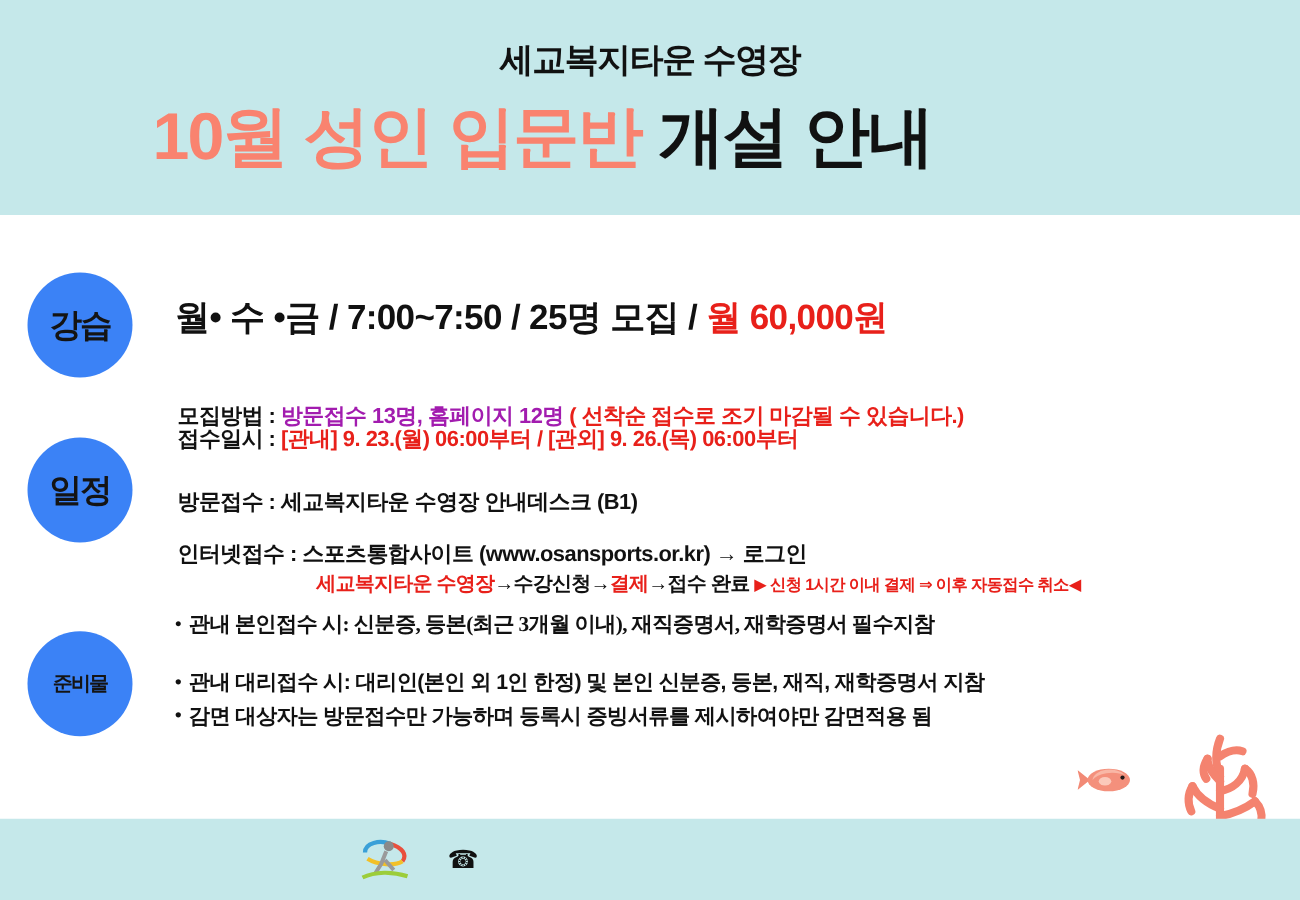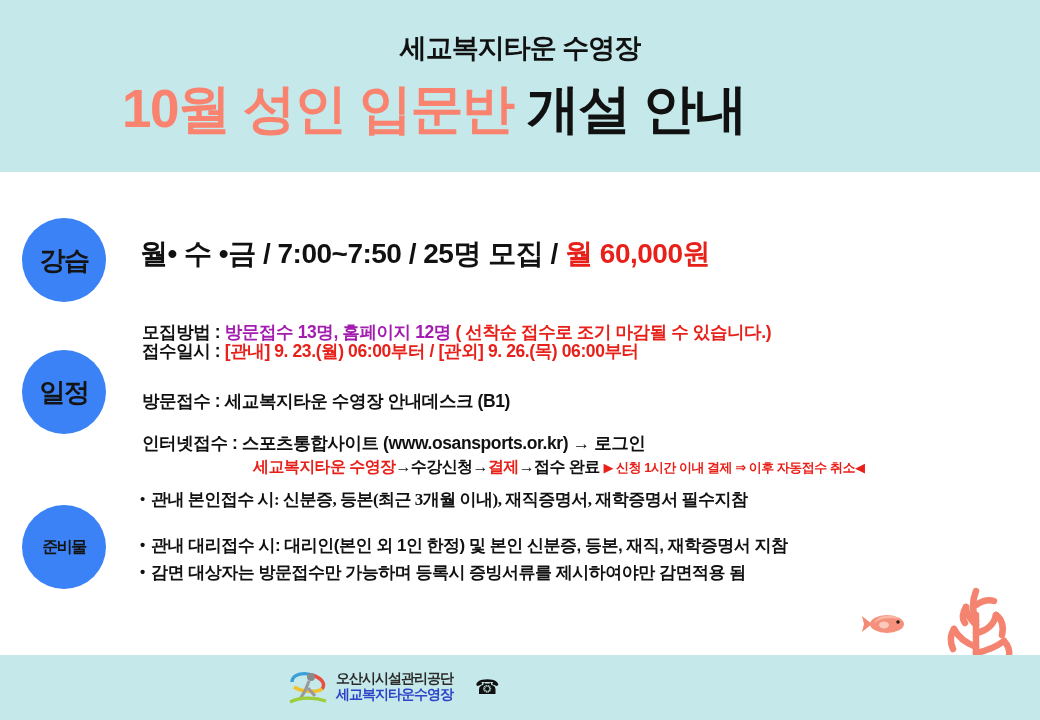--- a/index.html
+++ b/index.html
@@ -262,20 +262,16 @@
 <div class="footer-inner">
   <svg class="logo-mark" viewBox="0 0 44 42">
     <path d="M4 16 C4 8 16 6 24 9" stroke="#3aa0d8" stroke-width="3.4" fill="none"></path>
     <path d="M24 9 C34 12 38 18 34 23" stroke="#e94f3d" stroke-width="3.4" fill="none"></path>
     <path d="M34 23 C28 27 14 26 6 21" stroke="#f2c028" stroke-width="3.4" fill="none"></path>
     <circle cx="23" cy="11" r="4" fill="#8a8a8a"></circle>
     <path d="M21 15 L17 25 L12 33" stroke="#9a9a9a" stroke-width="3.2" fill="none"></path>
     <path d="M20 22 L27 30" stroke="#9a9a9a" stroke-width="3.2" fill="none"></path>
     <path d="M2 36 C12 31 26 31 38 35" stroke="#9ccd3a" stroke-width="3.2" fill="none"></path>
   </svg>
-  <div class="logo-text">
-    <span class="l1">오산시시설관리공단</span>
-    <span class="l2">세교복지타운수영장</span>
-  </div>
   <div class="phone-group">
     <span class="phone-icon">☎</span>
   </div>
 </div>
 
 </body></html>

